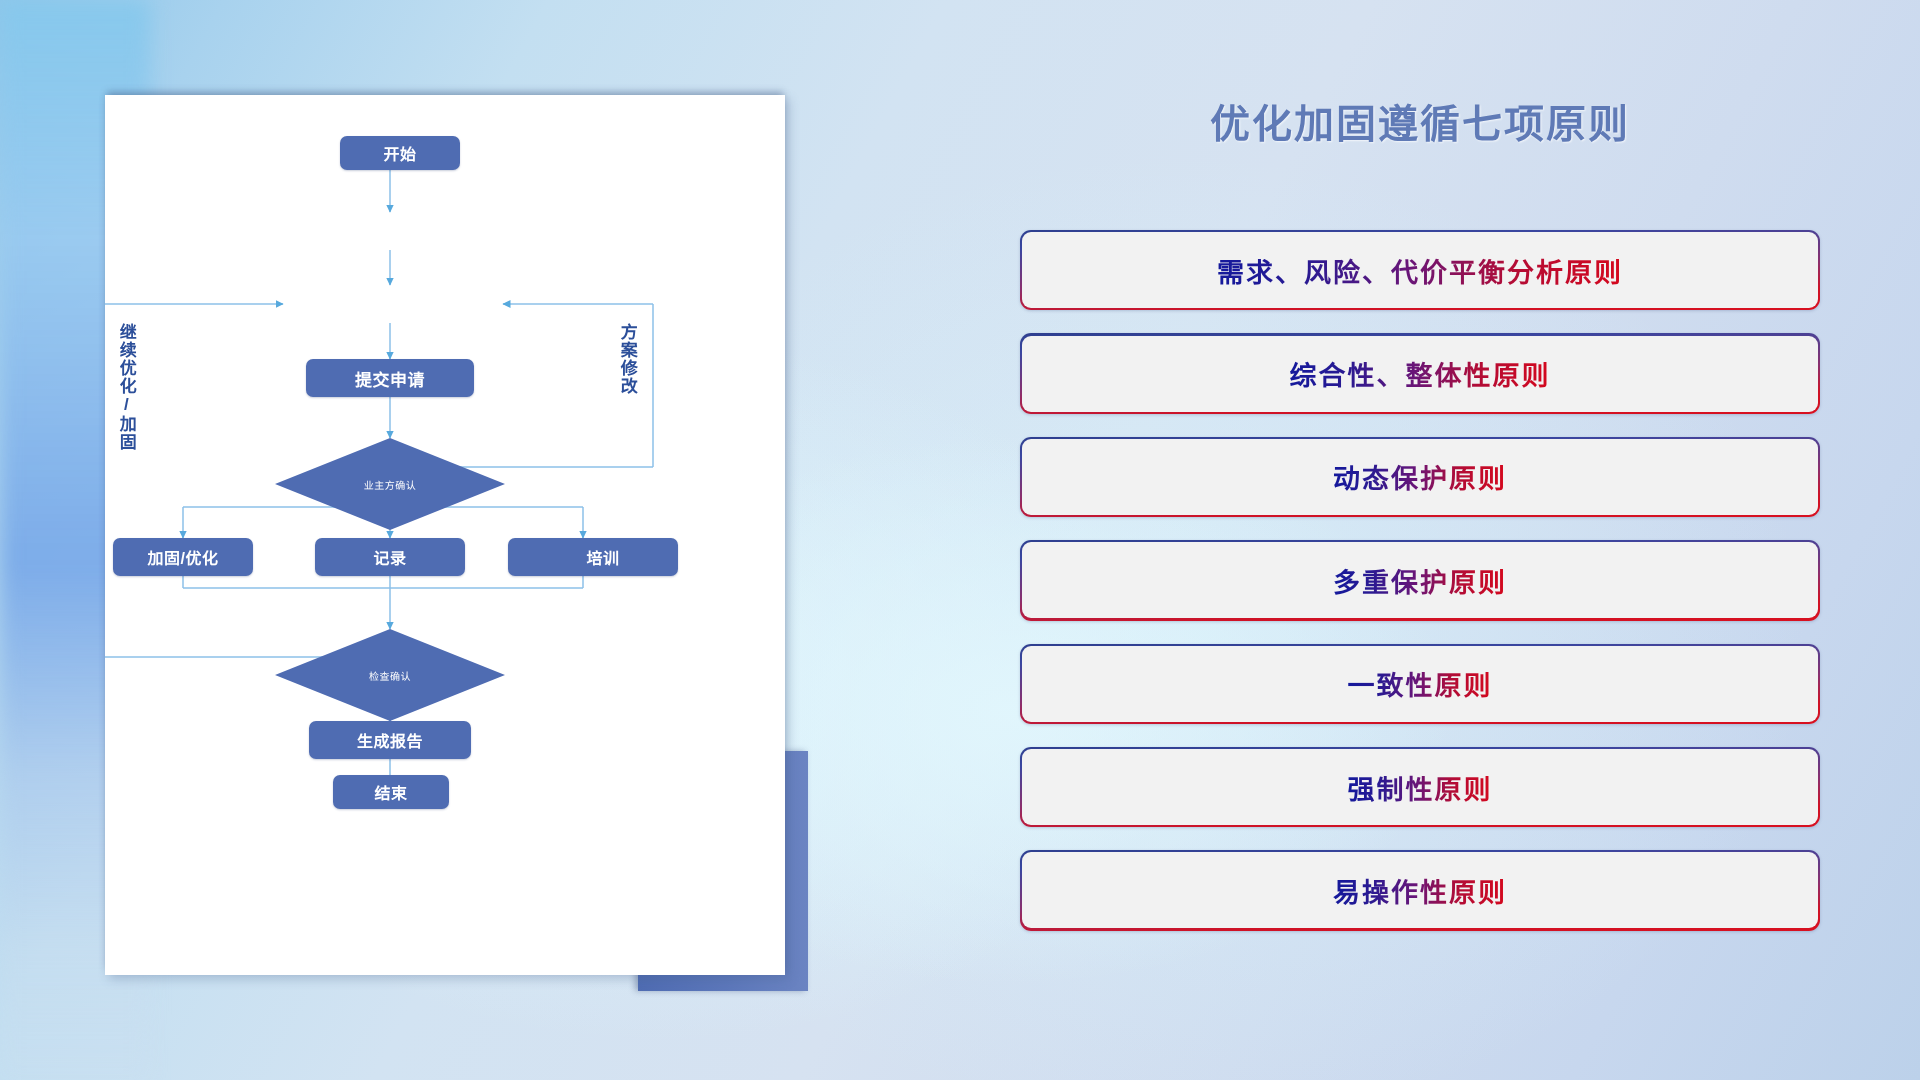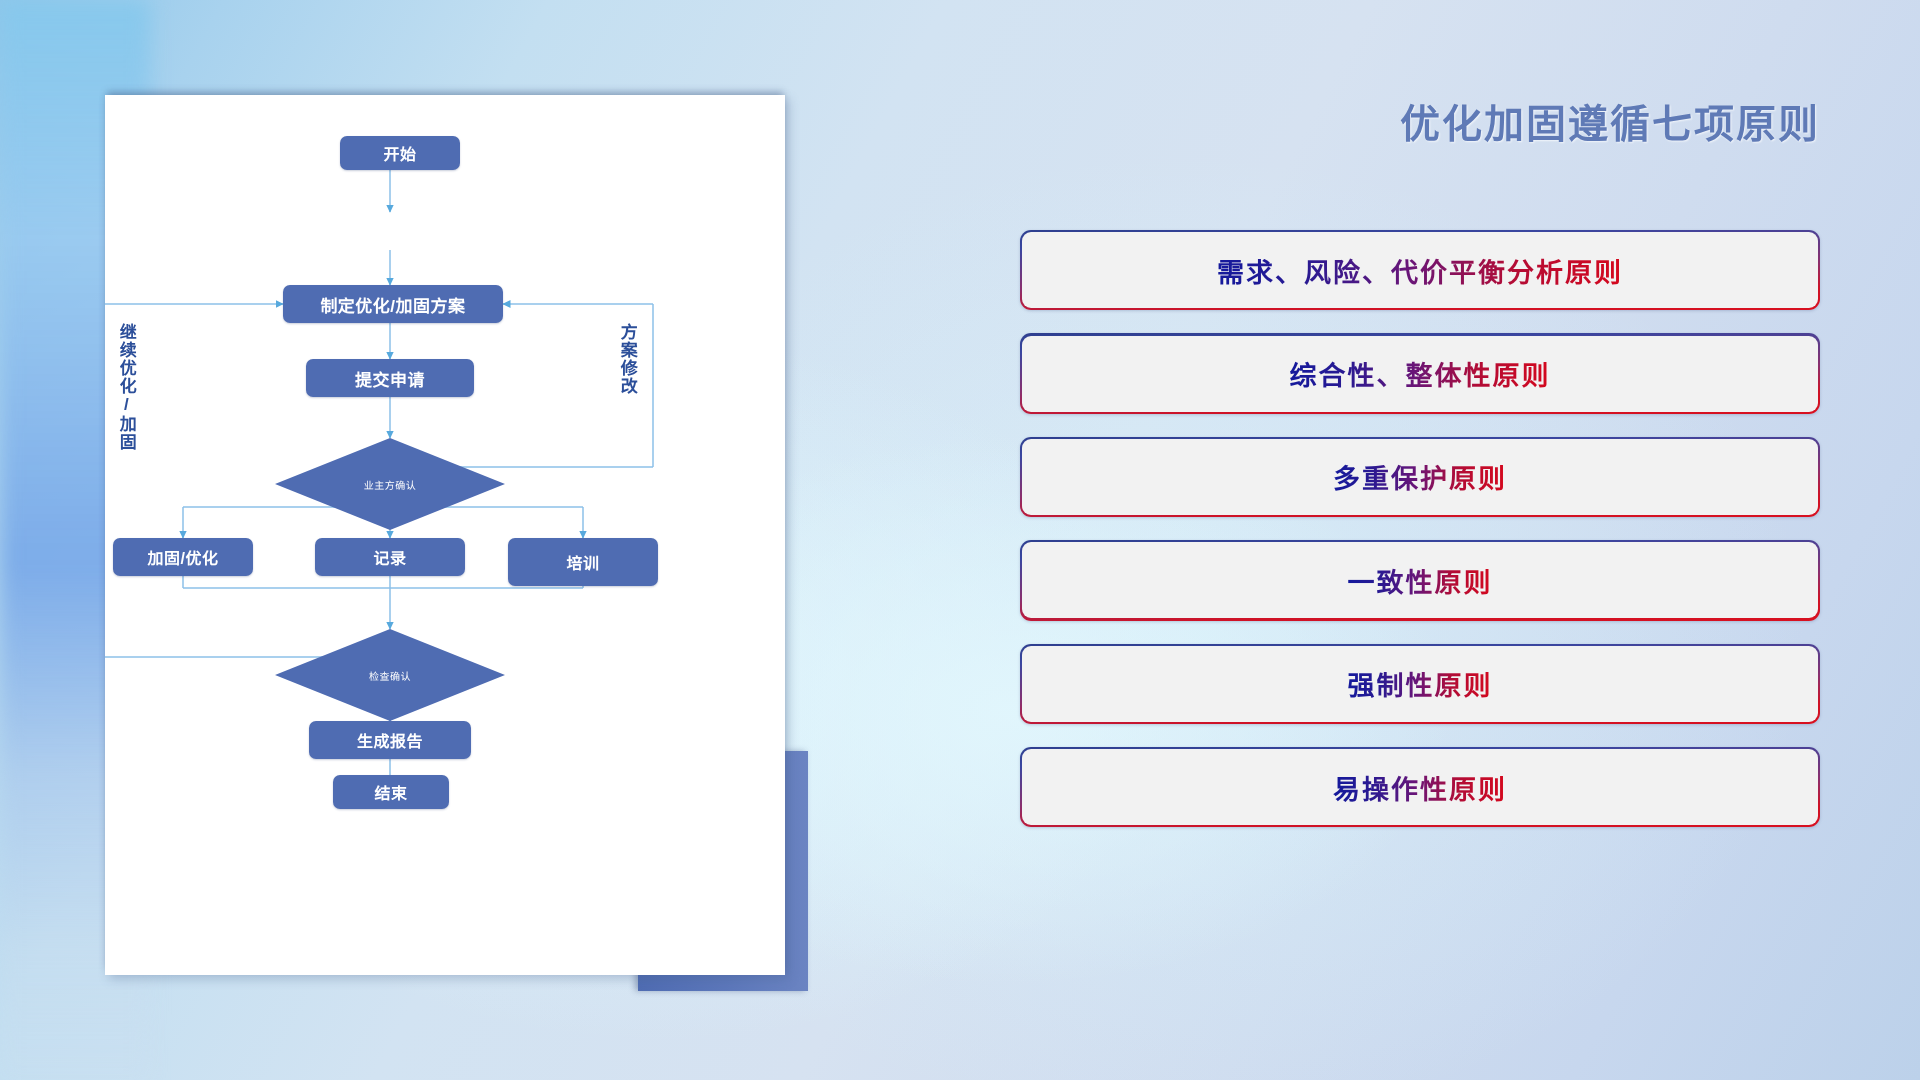--- a/index.html
+++ b/index.html
@@ -89,21 +89,21 @@
     letter-spacing:1px;
     line-height:1.05;
   }
 
   
   #right{
     position:absolute;left:1020px;top:80px;width:800px;height:940px;
   }
   #right-title{
     position:absolute;left:0;top:12px;width:800px;
-    text-align:right;
+    text-align:center;
     font-size:40px;
     font-weight:bold;
     color:#5f7ab6;
     letter-spacing:2px;
     text-shadow:1px 1px 2px rgba(255,255,255,.7);
   }
 
   #cards{position:absolute;left:0;top:150px;width:800px;}
   .card{
     position:relative;
@@ -183,36 +183,35 @@
 
         <line x1="340" y1="372" x2="548" y2="372"></line>
         <line x1="548" y1="372" x2="548" y2="209"></line>
         <line x1="548" y1="209" x2="398" y2="209" marker-end="url(#ah)"></line>
       </g>
     </svg>
 
     <div class="node sm" style="left:235px;top:41px;width:120px;height:34px;">开始</div>
 
 
-    <div class="node md" style="left:178px;top:190px;width:220px;height:38px;">制定优化/加固方案</div>
 
     <div class="node md" style="left:201px;top:264px;width:168px;height:38px;">提交申请</div>
 
     <div class="diamond-wrap" style="left:170px;top:343px;width:230px;height:92px;">
       <svg width="230" height="92">
         <polygon points="115,0 230,46 115,92 0,46" fill="#4f6cb2"></polygon>
       </svg>
       <div class="diamond-txt">业主方确认</div>
     </div>
 
     <div class="node sm" style="left:8px;top:443px;width:140px;height:38px;">加固/优化</div>
 
     <div class="node sm" style="left:210px;top:443px;width:150px;height:38px;">记录</div>
 
-    <div class="node sm" style="left:403px;top:443px;width:150px;height:48px;">培训</div>
+    <div class="node sm" style="left:403px;top:443px;width:150px;height:38px;padding-left:20px;">培训</div>
 
     <div class="diamond-wrap" style="left:170px;top:534px;width:230px;height:92px;">
       <svg width="230" height="92">
         <polygon points="115,0 230,46 115,92 0,46" fill="#4f6cb2"></polygon>
       </svg>
       <div class="diamond-txt">检查确认</div>
     </div>
 
     <div class="node sm" style="left:204px;top:626px;width:162px;height:38px;">生成报告</div>
 
@@ -234,20 +233,25 @@
           <span class="card-text">需求、风险、代价平衡分析原则</span>
         </div>
       </div>
 
       <div class="card">
         <div class="card-inner">
           <span class="card-text">综合性、整体性原则</span>
         </div>
       </div>
 
+      <div class="card">
+        <div class="card-inner">
+          <span class="card-text">动态保护原则</span>
+        </div>
+      </div>
 
       <div class="card">
         <div class="card-inner">
           <span class="card-text">多重保护原则</span>
         </div>
       </div>
 
       <div class="card">
         <div class="card-inner">
           <span class="card-text">一致性原则</span>

